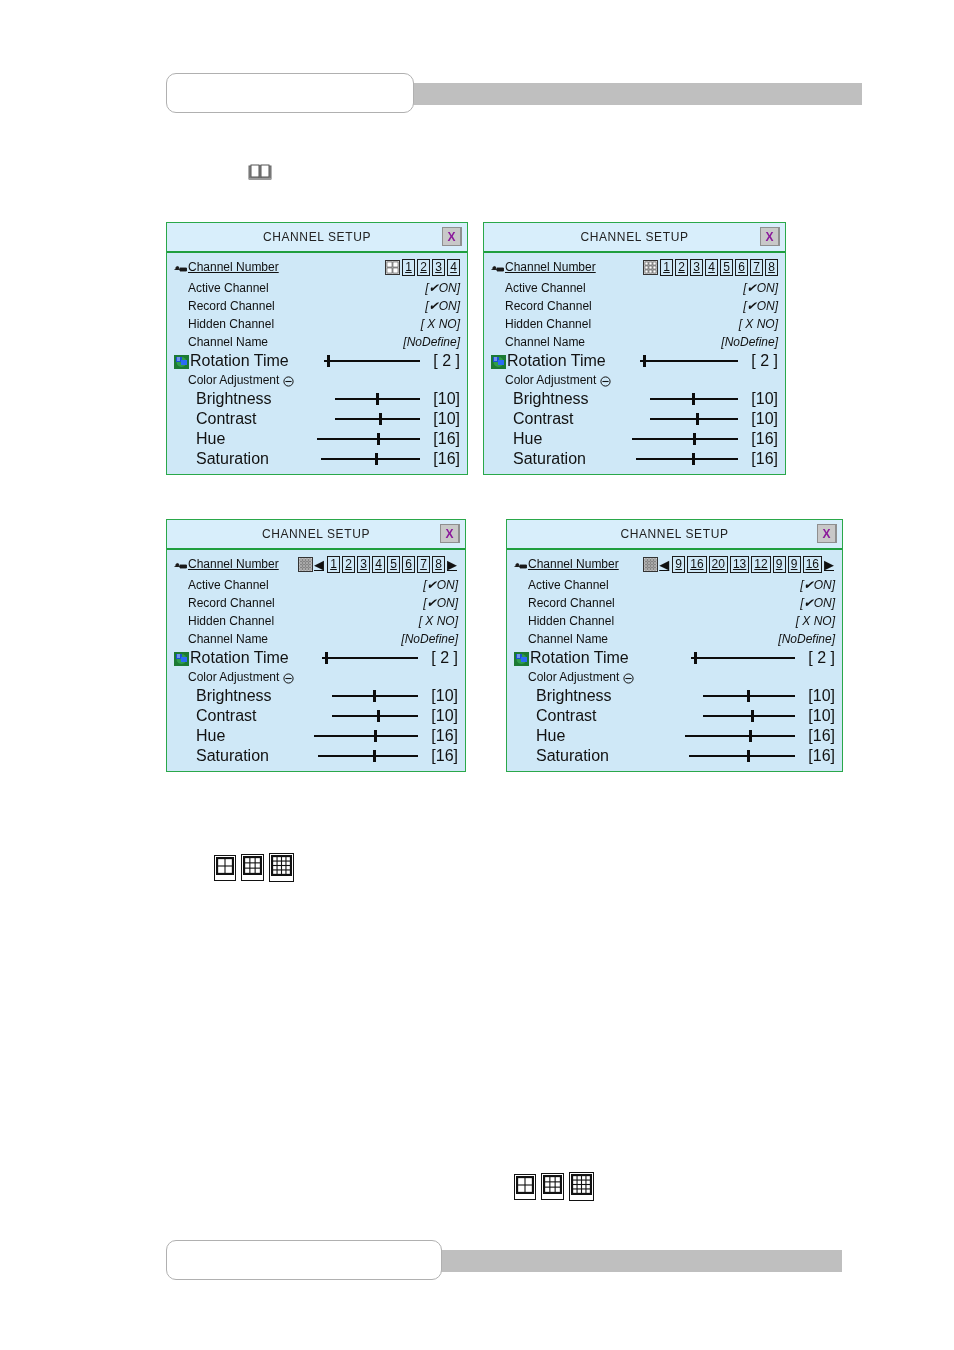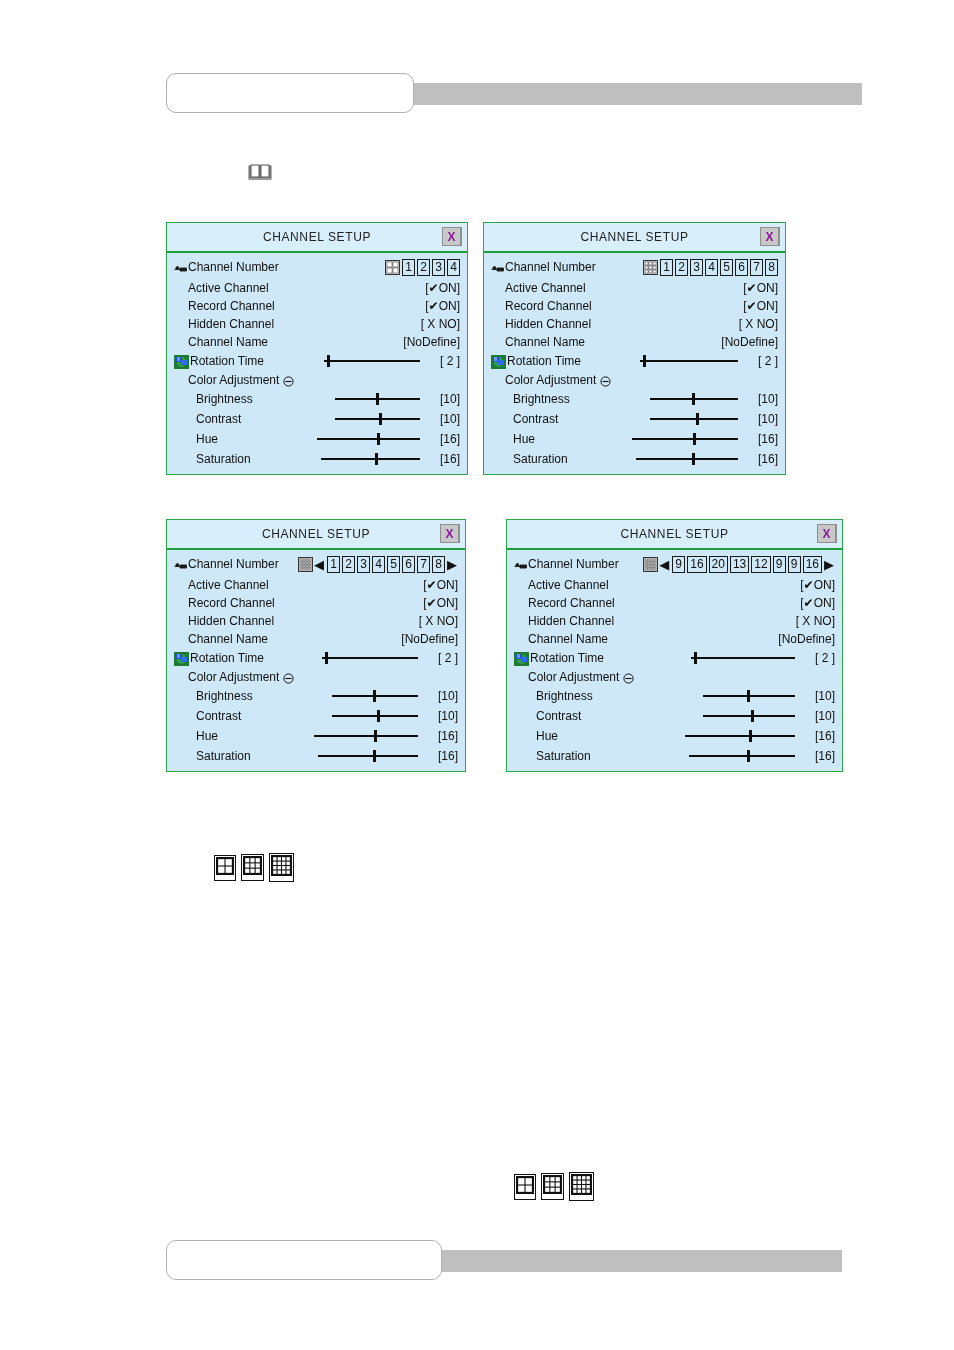--- a/index.html
+++ b/index.html
@@ -82,24 +82,24 @@
 
   .row {
     display: flex;
     align-items: center;
     font-size: 12px;
     line-height: 1;
     white-space: nowrap;
   }
   .row-label { flex: 0 0 auto; }
   .row-spacer { flex: 1 1 auto; }
-  .row-value { flex: 0 0 auto; text-align: right; }
+  .row-value { flex: 0 0 auto; text-align: right; font-style: italic; }
 
   
-  .chan-row { height: 20px; margin-bottom: 2px; }
+  .chan-row { height: 20px; margin-bottom: 2px; text-decoration: underline; }
   .chan-prefix-icon {
     display: inline-block;
     width: 13px; height: 9px;
     margin-right: 1px;
     position: relative; top: 1px;
   }
 
   .num-box {
     display: inline-flex;
     align-items: center;
@@ -120,21 +120,21 @@
 
   .rot-icon {
     display: inline-block;
     width: 15px; height: 14px;
     margin-right: 1px;
     vertical-align: middle;
     position: relative; top: 1px;
   }
 
   
-  .slider-row { display:flex; align-items:center; height: 20px; font-size:12px; }
+  .slider-row { display:flex; align-items:center; height: 20px; font-size:16px; }
   .slider-label { flex: 0 0 auto; }
   .slider-gap { flex: 1 1 auto; }
   .slider {
     position: relative;
     height: 12px;
     flex: 0 0 auto;
     margin-right: 6px;
   }
   .slider .track {
     position: absolute;

